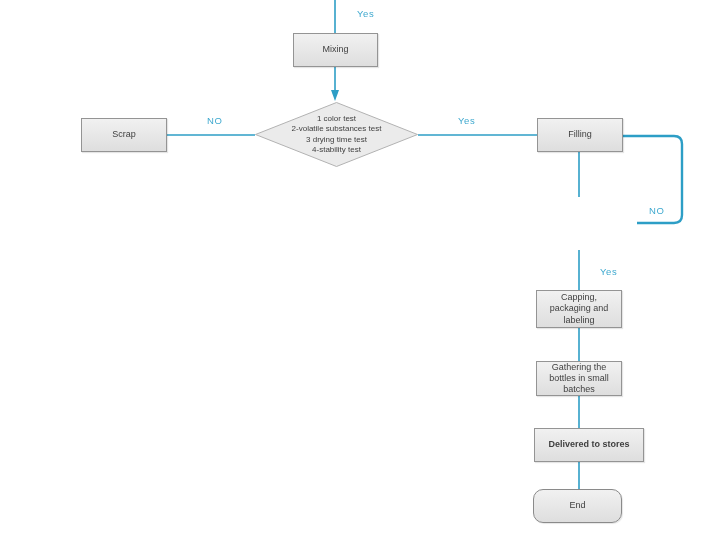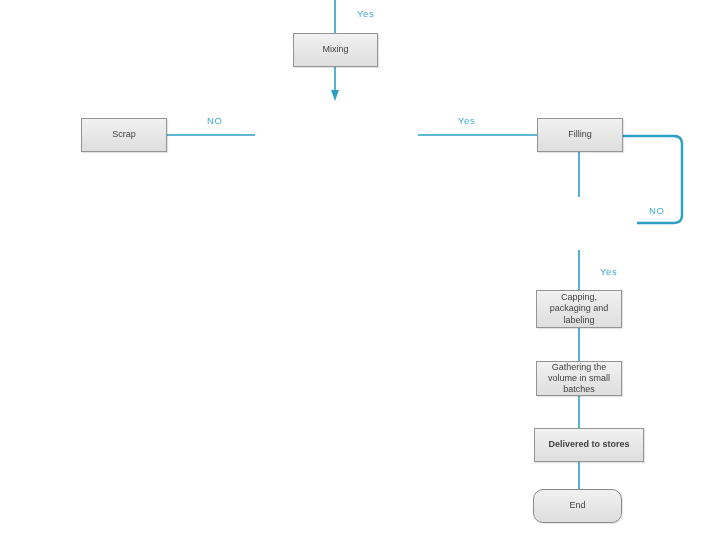--- a/index.html
+++ b/index.html
@@ -69,20 +69,31 @@
     <path class="conn" d="M579 396 V428"></path>
     <path class="conn" d="M579 462 V489"></path>
   </svg>
 
   <span class="edge-label" style="left:357px; top:8px;">Yes</span>
 
   <div class="node" style="left:293px; top:33px; width:85px; height:31px;">
     <span>Mixing</span>
   </div>
 
+  <div class="diamond" style="left:255px; top:102px; width:163px; height:65px;">
+    <svg width="163" height="65" viewBox="0 0 163 65">
+      <polygon class="diamond-shape" points="81.5,0.5 162.5,32.5 81.5,64.5 0.5,32.5"></polygon>
+    </svg>
+    <div class="dtext">
+      <span>1 color test</span>
+      <span>2-volatile substances test</span>
+      <span>3 drying time test</span>
+      <span>4-stability test</span>
+    </div>
+  </div>
 
   <span class="edge-label" style="left:207px; top:115px;">NO</span>
 
   <div class="node" style="left:81px; top:118px; width:86px; height:32px;">
     <span>Scrap</span>
   </div>
 
   <span class="edge-label" style="left:458px; top:115px;">Yes</span>
 
   <div class="node" style="left:537px; top:118px; width:86px; height:34px;">
@@ -92,21 +103,21 @@
 
   <span class="edge-label" style="left:649px; top:205px;">NO</span>
 
   <span class="edge-label" style="left:600px; top:266px;">Yes</span>
 
   <div class="node" style="left:536px; top:290px; width:86px; height:38px;">
     <span>Capping, packaging and labeling</span>
   </div>
 
   <div class="node" style="left:536px; top:361px; width:86px; height:35px;">
-    <span>Gathering the volume in small batches</span>
+    <span>Gathering the bottles in small batches</span>
   </div>
 
   <div class="node" style="left:534px; top:428px; width:110px; height:34px;font-weight:bold;">
     <span>Delivered to stores</span>
   </div>
 
   <div class="node rounded" style="left:533px; top:489px; width:89px; height:34px;">
     <span>End</span>
   </div>
 

